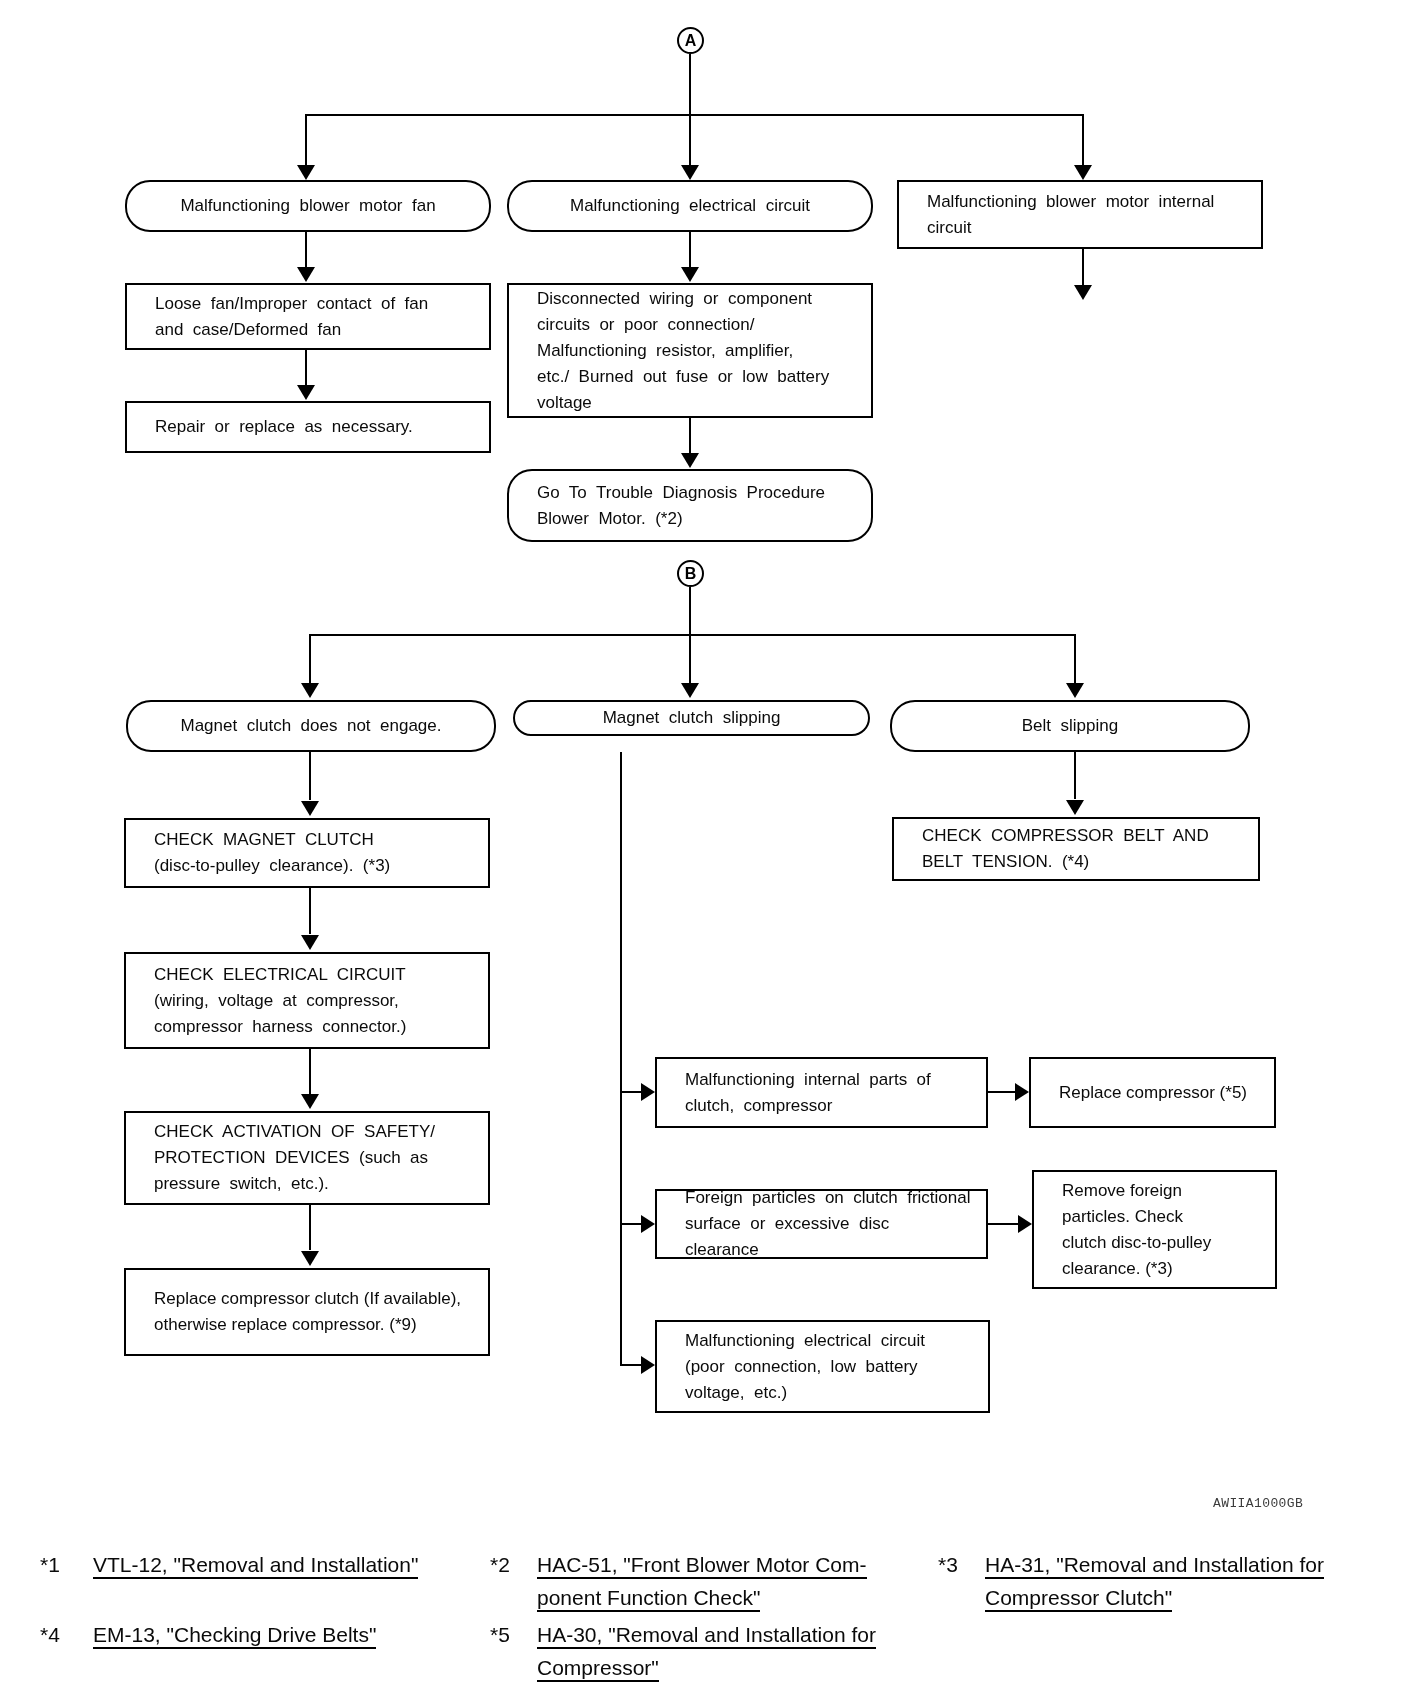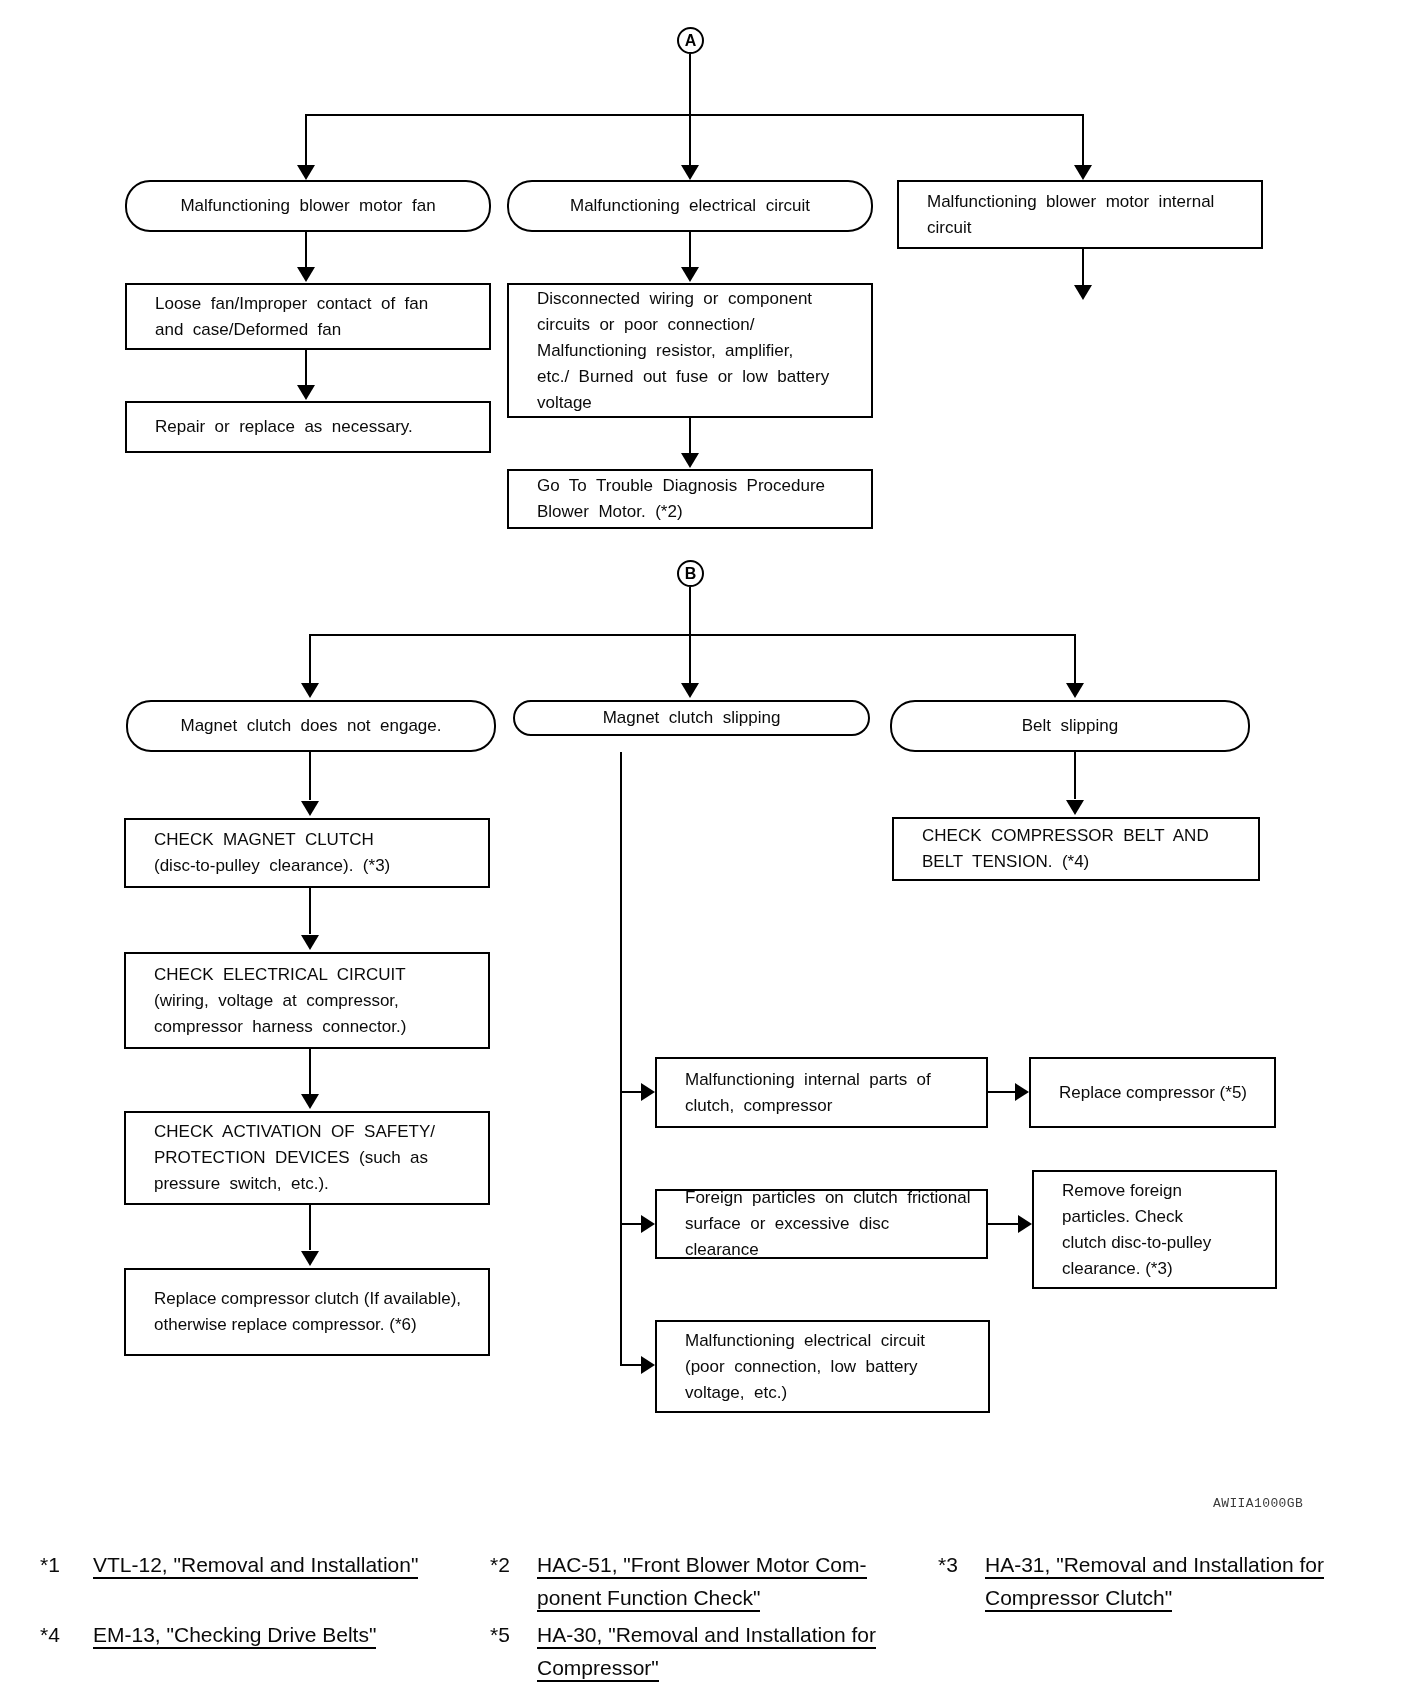--- a/index.html
+++ b/index.html
@@ -59,21 +59,21 @@
   <div class="vl" style="left:689px;top:232px;height:36px;"></div>
   <div class="ah-d" style="left:681px;top:267px;"></div>
   <div class="box left ws" style="left:507px;top:283px;width:366px;height:135px;">Disconnected wiring or component
 circuits or poor connection/
 Malfunctioning resistor, amplifier,
 etc./ Burned out fuse or low battery
 voltage</div>
 
   <div class="vl" style="left:689px;top:418px;height:36px;"></div>
   <div class="ah-d" style="left:681px;top:453px;"></div>
-  <div class="box left ws" style="left:507px;top:469px;width:366px;height:60px;">Go To Trouble Diagnosis Procedure
+  <div class="box left ws" style="left:507px;top:469px;width:366px;height:73px;border-radius:25px;">Go To Trouble Diagnosis Procedure
 Blower Motor. (*2)</div>
 
   <div class="vl" style="left:1082px;top:249px;height:37px;"></div>
   <div class="ah-d" style="left:1074px;top:285px;"></div>
 
   <div class="conn" style="left:677px;top:560px;">B</div>
   <div class="vl" style="left:689px;top:587px;height:48px;"></div>
   <div class="hl" style="left:309px;top:634px;width:767px;"></div>
   <div class="vl" style="left:309px;top:634px;height:50px;"></div>
   <div class="ah-d" style="left:301px;top:683px;"></div>
@@ -99,21 +99,21 @@
 
   <div class="vl" style="left:309px;top:1049px;height:45px;"></div>
   <div class="ah-d" style="left:301px;top:1094px;"></div>
   <div class="box left ws" style="left:124px;top:1111px;width:366px;height:94px;">CHECK ACTIVATION OF SAFETY/
 PROTECTION DEVICES (such as
 pressure switch, etc.).</div>
 
   <div class="vl" style="left:309px;top:1205px;height:45px;"></div>
   <div class="ah-d" style="left:301px;top:1251px;"></div>
   <div class="box left" style="left:124px;top:1268px;width:366px;height:88px;">Replace compressor clutch (If available),
-otherwise replace compressor. (*6)</div>
+otherwise replace compressor. (*9)</div>
 
   <div class="vl" style="left:1074px;top:752px;height:47px;"></div>
   <div class="ah-d" style="left:1066px;top:800px;"></div>
   <div class="box left ws" style="left:892px;top:817px;width:368px;height:64px;">CHECK COMPRESSOR BELT AND
 BELT TENSION. (*4)</div>
 
   <div class="vl" style="left:620px;top:752px;height:613px;"></div>
 
   <div class="hl" style="left:620px;top:1091px;width:22px;"></div>
   <div class="ah-r" style="left:641px;top:1083px;"></div>

